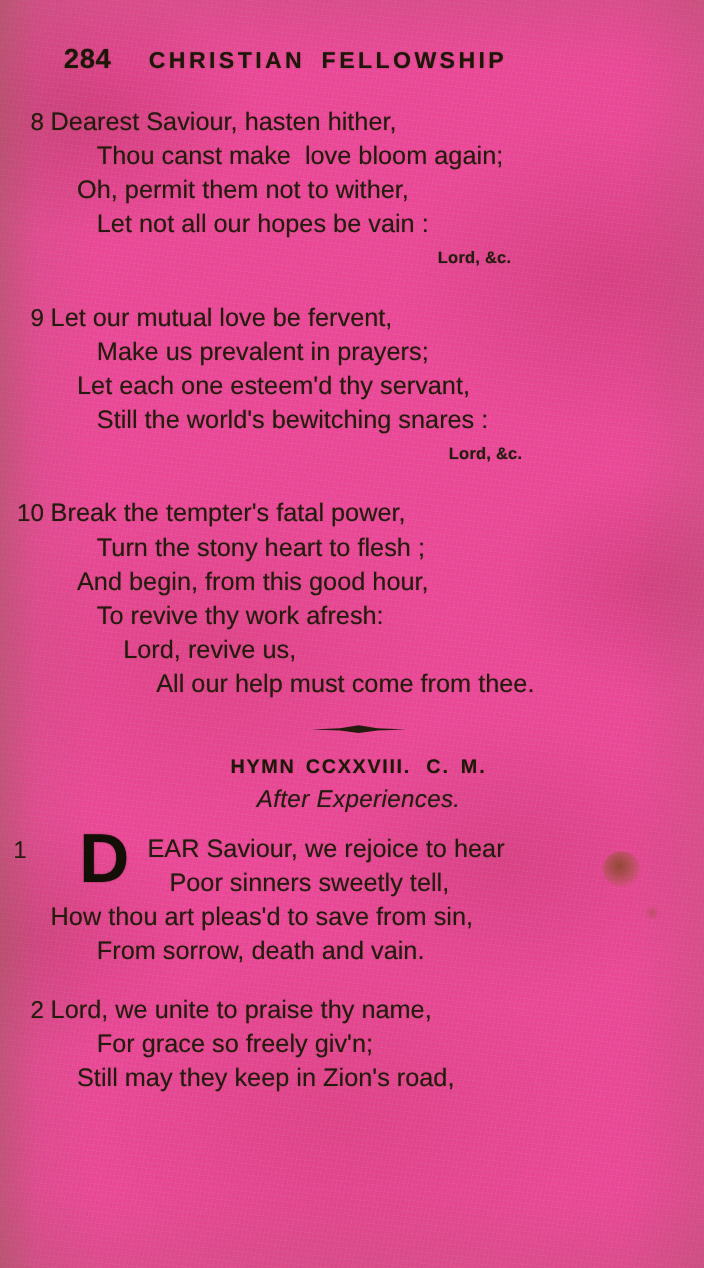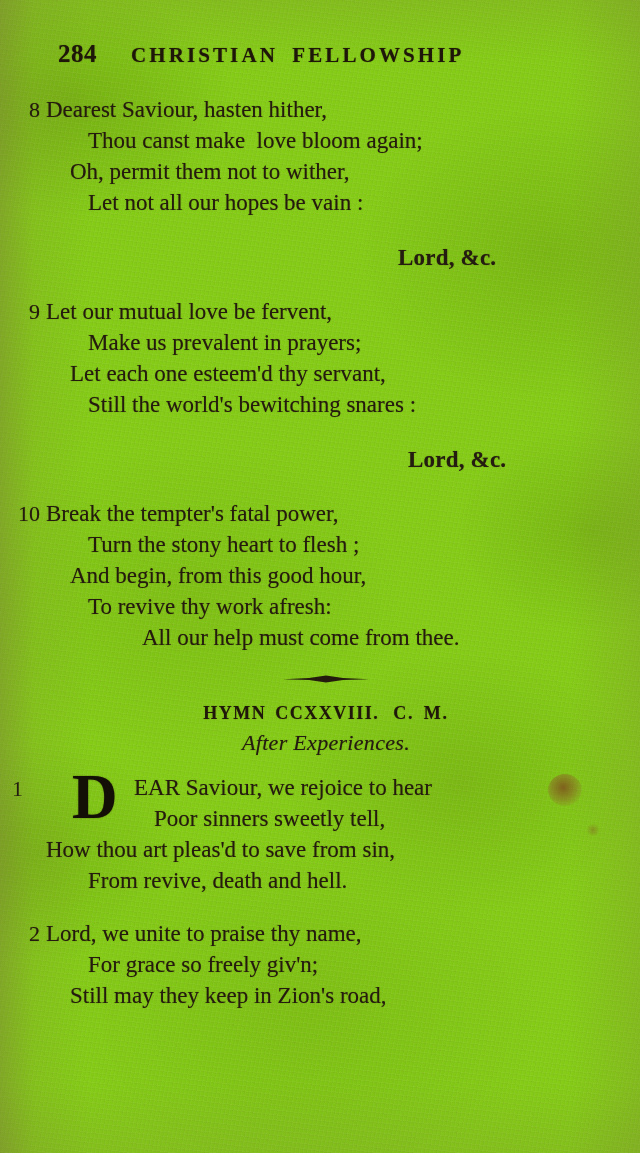--- a/index.html
+++ b/index.html
@@ -7,22 +7,22 @@
     padding: 0;
     background: #6b6254;
   }
 
   
   .page {
     position: relative;
     width: 640px;
     height: 1153px;
     overflow: hidden;
-    background-color: #84cc16;
-    font-family: Liberation Serif, serif;
+    background-color: #ec4899;
+    font-family: Liberation Sans, sans-serif;
     color: #241c10;
     -webkit-font-smoothing: antialiased;
   }
 
   
   .paper-grain {
     position: absolute;
     inset: 0;
     pointer-events: none;
     background-image:
@@ -124,26 +124,25 @@
     position: absolute;
     left: -34px;
     width: 28px;
     text-align: right;
     font-size: 22px;
   }
   .vnum.wide { left: -42px; width: 36px; }
 
   .refrain {
     font-weight: 700;
-    font-size: 23px;
+    font-size: 15px;
     line-height: 32px;
     padding-left: 352px;
     letter-spacing: .2px;
     text-shadow: 0 0 1px rgba(45,32,14,.55);
-    margin-top: 24px;
   }
   .refrain.r2 { padding-left: 362px; }
 
   
   .ornament-wrap {
     display: flex;
     justify-content: center;
     margin: 22px 0 24px 8px;
   }
   .ornament {
@@ -225,20 +224,21 @@
       <div class="vline ind2">Let each one esteem'd thy servant,</div>
       <div class="vline ind1">Still the world's bewitching snares :</div>
       <div class="refrain r2">Lord, &amp;c.</div>
     </div>
 
     <div class="stanza">
       <div class="vline ind0"><span class="vnum wide">10</span><span>Break the tempter's fatal power,</span></div>
       <div class="vline ind1">Turn the stony heart to flesh ;</div>
       <div class="vline ind2">And begin, from this good hour,</div>
       <div class="vline ind1">To revive thy work afresh:</div>
+      <div class="vline ind3">Lord, revive us,</div>
       <div class="vline ind4">All our help must come from thee.</div>
     </div>
 
     <div class="ornament-wrap">
       <span class="ornament">
         <svg width="86" height="8" viewBox="0 0 86 8" aria-hidden="true">
           <path d="M0 4.2 L26 3.1 L43 0.4 L60 3.1 L86 4.2 L60 5.0 L43 7.4 L26 5.0 Z" fill="#241b0e"></path>
         </svg>
       </span>
     </div>
@@ -247,21 +247,21 @@
       <span>HYMN CCXXVIII.</span><span class="meter">C. M.</span>
     </div>
     <div class="hymn-sub">After Experiences.</div>
 
     <div class="stanza dropcap-stanza">
       <span class="dc-num">1</span>
       <span class="dropcap">D</span>
       <div class="vline dc-l1">EAR Saviour, we rejoice to hear</div>
       <div class="vline dc-l2">Poor sinners sweetly tell,</div>
       <div class="vline ind0">How thou art pleas'd to save from sin,</div>
-      <div class="vline ind1">From revive, death and hell.</div>
+      <div class="vline ind1">From sorrow, death and vain.</div>
     </div>
 
     <div class="stanza">
       <div class="vline ind0"><span class="vnum">2</span><span>Lord, we unite to praise thy name,</span></div>
       <div class="vline ind1">For grace so freely giv'n;</div>
       <div class="vline ind2">Still may they keep in Zion's road,</div>
     </div>
 
   </div>
 </div>

